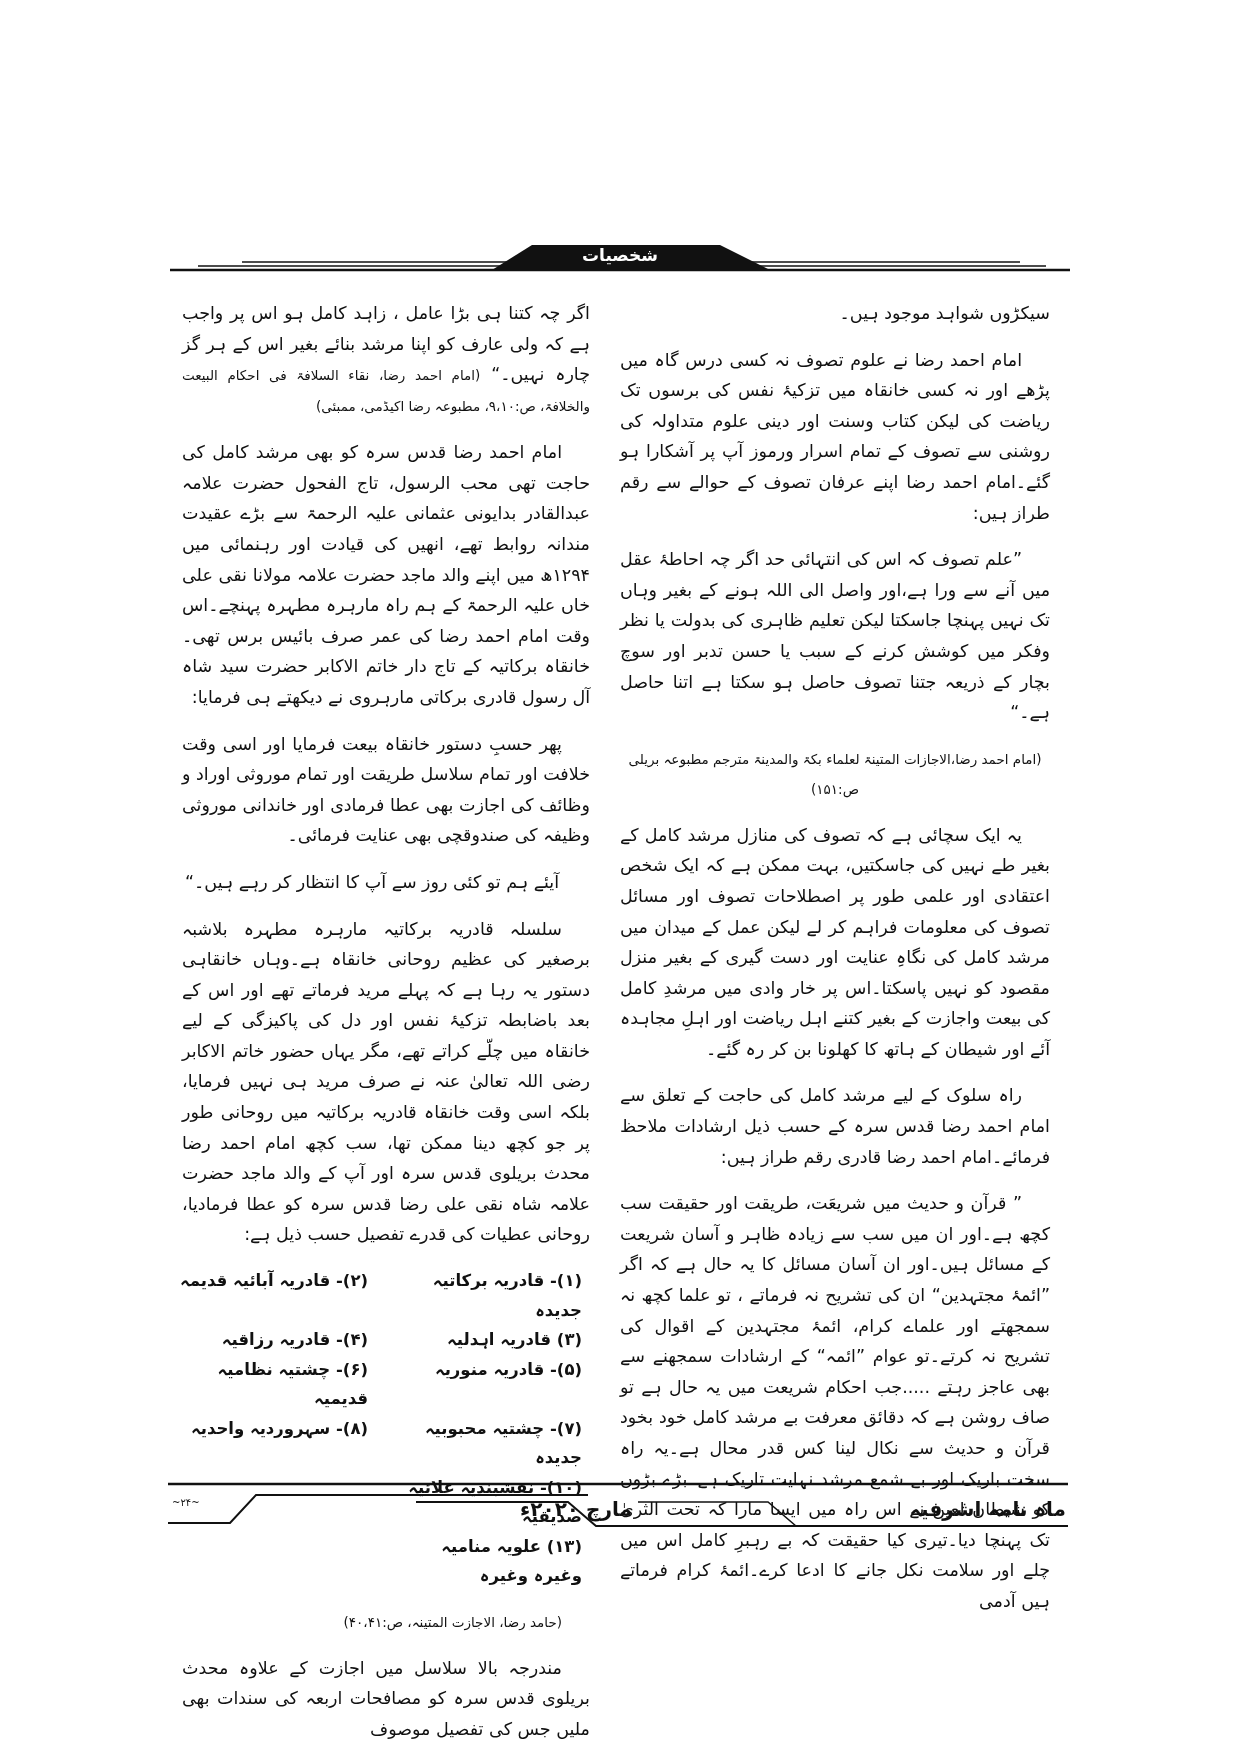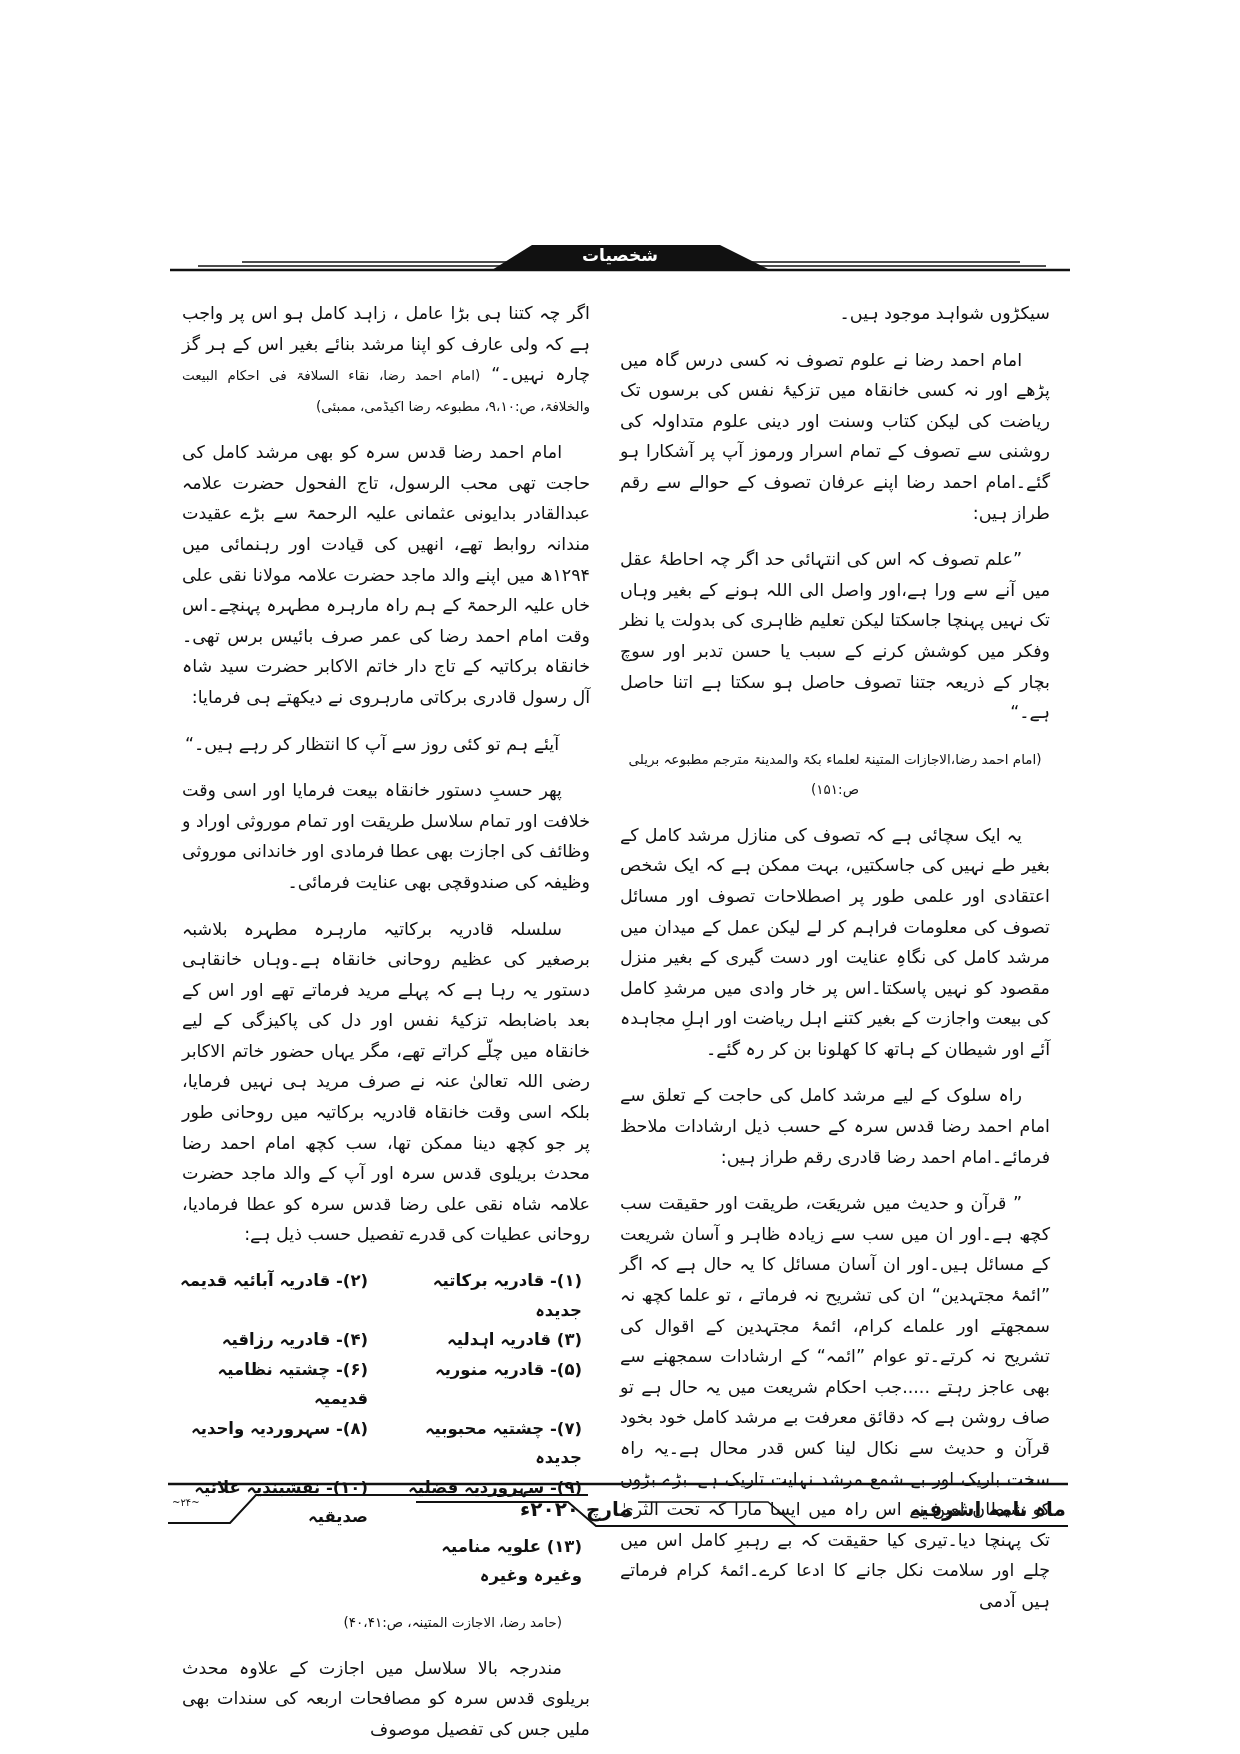--- a/index.html
+++ b/index.html
@@ -60,42 +60,41 @@
     <p class="indent">”علم تصوف کہ اس کی انتہائی حد اگر چہ احاطۂ عقل میں آنے سے ورا ہے،اور واصل الی اللہ ہونے کے بغیر وہاں تک نہیں پہنچا جاسکتا لیکن تعلیم ظاہری کی بدولت یا نظر وفکر میں کوشش کرنے کے سبب یا حسن تدبر اور سوچ بچار کے ذریعہ جتنا تصوف حاصل ہو سکتا ہے اتنا حاصل ہے۔“</p>
     <p class="ref center">(امام احمد رضا،الاجازات المتینۃ لعلماء بکۃ والمدینۃ مترجم مطبوعہ بریلی ص:۱۵۱)</p>
     <p class="indent">یہ ایک سچائی ہے کہ تصوف کی منازل مرشد کامل کے بغیر طے نہیں کی جاسکتیں، بہت ممکن ہے کہ ایک شخص اعتقادی اور علمی طور پر اصطلاحات تصوف اور مسائل تصوف کی معلومات فراہم کر لے لیکن عمل کے میدان میں مرشد کامل کی نگاہِ عنایت اور دست گیری کے بغیر منزل مقصود کو نہیں پاسکتا۔اس پر خار وادی میں مرشدِ کامل کی بیعت واجازت کے بغیر کتنے اہل ریاضت اور اہلِ مجاہدہ آئے اور شیطان کے ہاتھ کا کھلونا بن کر رہ گئے۔</p>
     <p class="indent">راہ سلوک کے لیے مرشد کامل کی حاجت کے تعلق سے امام احمد رضا قدس سرہ کے حسب ذیل ارشادات ملاحظ فرمائے۔امام احمد رضا قادری رقم طراز ہیں:</p>
     <p class="indent">” قرآن و حدیث میں شریعَت، طریقت اور حقیقت سب کچھ ہے۔اور ان میں سب سے زیادہ ظاہر و آسان شریعت کے مسائل ہیں۔اور ان آسان مسائل کا یہ حال ہے کہ اگر ”ائمۂ مجتہدین“ ان کی تشریح نہ فرماتے ، تو علما کچھ نہ سمجھتے اور علماے کرام، ائمۂ مجتہدین کے اقوال کی تشریح نہ کرتے۔تو عوام ”ائمہ“ کے ارشادات سمجھنے سے بھی عاجز رہتے .....جب احکام شریعت میں یہ حال ہے تو صاف روشن ہے کہ دقائق معرفت بے مرشد کامل خود بخود قرآن و حدیث سے نکال لینا کس قدر محال ہے۔یہ راہ سخت باریک اور بے شمع مرشد نہایت تاریک ہے۔بڑے بڑوں کو شیطان لعین نے اس راہ میں ایسا مارا کہ تحت الثریٰ تک پہنچا دیا۔تیری کیا حقیقت کہ بے رہبرِ کامل اس میں چلے اور سلامت نکل جانے کا ادعا کرے۔ائمۂ کرام فرماتے ہیں آدمی</p>
   </div>
 
   <div class="col col-left">
     <p><span>اگر چہ کتنا ہی بڑا عامل ، زاہد کامل ہو اس پر واجب ہے کہ ولی عارف کو اپنا مرشد بنائے بغیر اس کے ہر گز چارہ نہیں۔“ </span><span class="ref">(امام احمد رضا، نقاء السلافۃ فی احکام البیعت والخلافۃ، ص:۹،۱۰، مطبوعہ رضا اکیڈمی، ممبئی)</span></p>
     <p class="indent">امام احمد رضا قدس سرہ کو بھی مرشد کامل کی حاجت تھی محب الرسول، تاج الفحول حضرت علامہ عبدالقادر بدایونی عثمانی علیہ الرحمۃ سے بڑے عقیدت مندانہ روابط تھے، انھیں کی قیادت اور رہنمائی میں ۱۲۹۴ھ میں اپنے والد ماجد حضرت علامہ مولانا نقی علی خاں علیہ الرحمۃ کے ہم راہ مارہرہ مطہرہ پہنچے۔اس وقت امام احمد رضا کی عمر صرف بائیس برس تھی۔خانقاہ برکاتیہ کے تاج دار خاتم الاکابر حضرت سید شاہ آل رسول قادری برکاتی مارہروی نے دیکھتے ہی فرمایا:</p>
+    <p class="indent">پھر حسبِ دستور خانقاہ بیعت فرمایا اور اسی وقت خلافت اور تمام سلاسل طریقت اور تمام موروثی اوراد و وظائف کی اجازت بھی عطا فرمادی اور خاندانی موروثی وظیفہ کی صندوقچی بھی عنایت فرمائی۔</p>
     <p class="indent" style="text-align:center">آیئے ہم تو کئی روز سے آپ کا انتظار کر رہے ہیں۔“</p>
-    <p class="indent">پھر حسبِ دستور خانقاہ بیعت فرمایا اور اسی وقت خلافت اور تمام سلاسل طریقت اور تمام موروثی اوراد و وظائف کی اجازت بھی عطا فرمادی اور خاندانی موروثی وظیفہ کی صندوقچی بھی عنایت فرمائی۔</p>
     <p class="indent">سلسلہ قادریہ برکاتیہ مارہرہ مطہرہ بلاشبہ برصغیر کی عظیم روحانی خانقاہ ہے۔وہاں خانقاہی دستور یہ رہا ہے کہ پہلے مرید فرماتے تھے اور اس کے بعد باضابطہ تزکیۂ نفس اور دل کی پاکیزگی کے لیے خانقاہ میں چلّے کراتے تھے، مگر یہاں حضور خاتم الاکابر رضی اللہ تعالیٰ عنہ نے صرف مرید ہی نہیں فرمایا، بلکہ اسی وقت خانقاہ قادریہ برکاتیہ میں روحانی طور پر جو کچھ دینا ممکن تھا، سب کچھ امام احمد رضا محدث بریلوی قدس سرہ اور آپ کے والد ماجد حضرت علامہ شاہ نقی علی رضا قدس سرہ کو عطا فرمادیا، روحانی عطیات کی قدرے تفصیل حسب ذیل ہے:</p>
     <ul class="list">
       <li>
           <span class="cell">(۱)- قادریہ برکاتیہ جدیدہ</span>
           <span class="cell">(۲)- قادریہ آبائیہ قدیمہ</span>
         </li>
       <li>
           <span class="cell">(۳) قادریہ اہدلیہ</span>
           <span class="cell">(۴)- قادریہ رزاقیہ</span>
         </li>
       <li>
           <span class="cell">(۵)- قادریہ منوریہ</span>
           <span class="cell">(۶)- چشتیہ نظامیہ قدیمیہ</span>
         </li>
       <li>
           <span class="cell">(۷)- چشتیہ محبوبیہ جدیدہ</span>
           <span class="cell">(۸)- سہروردیہ واحدیہ</span>
         </li>
       <li>
-          <span class="cell">(۹)- سہروردیہ فضلیہ</span>
           <span class="cell">(۱۰)- نقشبندیہ علائیہ صدیقیہ</span>
         </li>
       <li>
         </li>
       <li>
           <span class="cell">(۱۳) علویہ منامیہ وغیرہ وغیرہ</span>
           <span class="cell"></span>
         </li>
     </ul>
     <p class="ref" style="padding-right:28px">(حامد رضا، الاجازت المتینہ، ص:۴۰،۴۱)</p>

